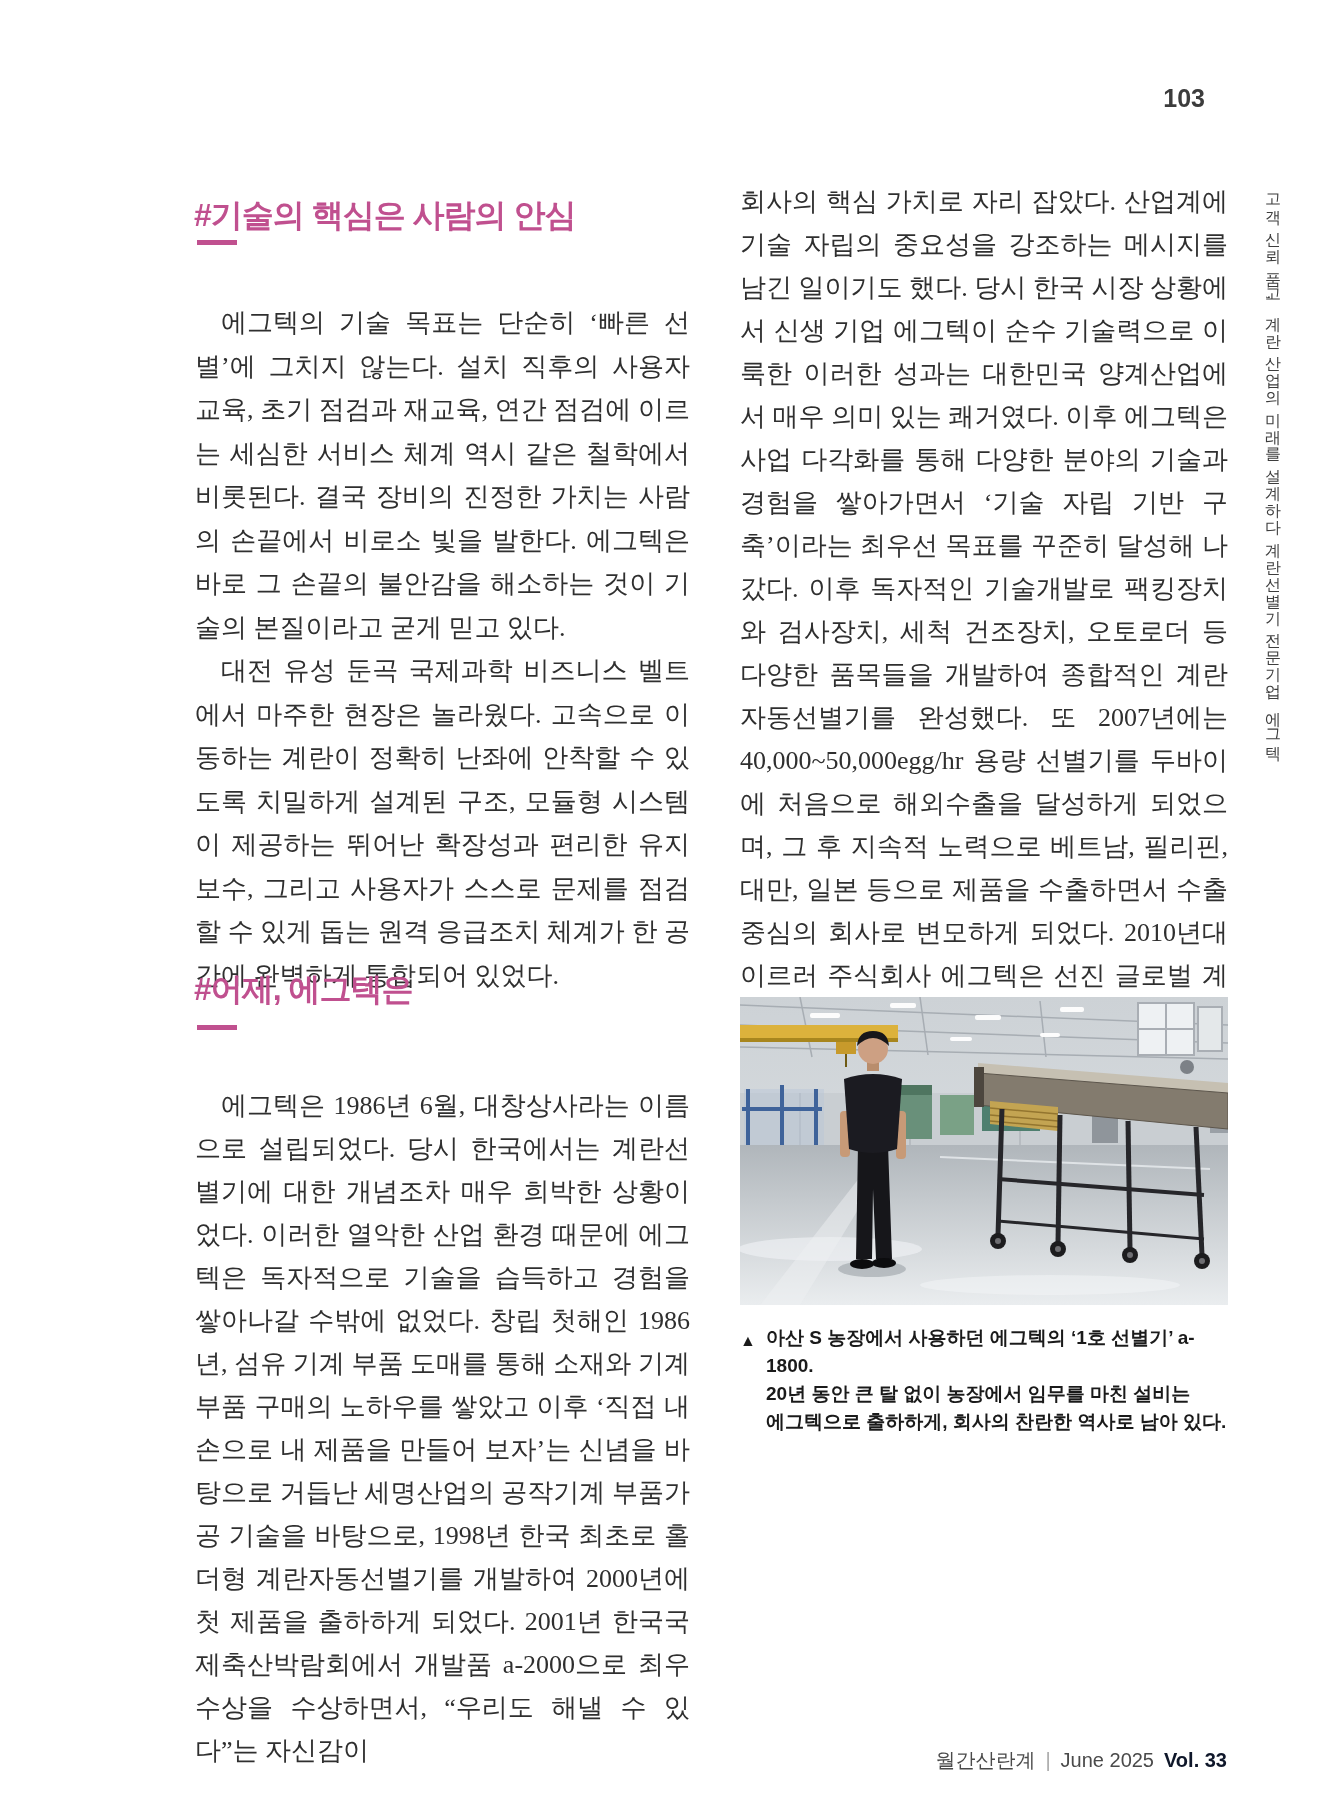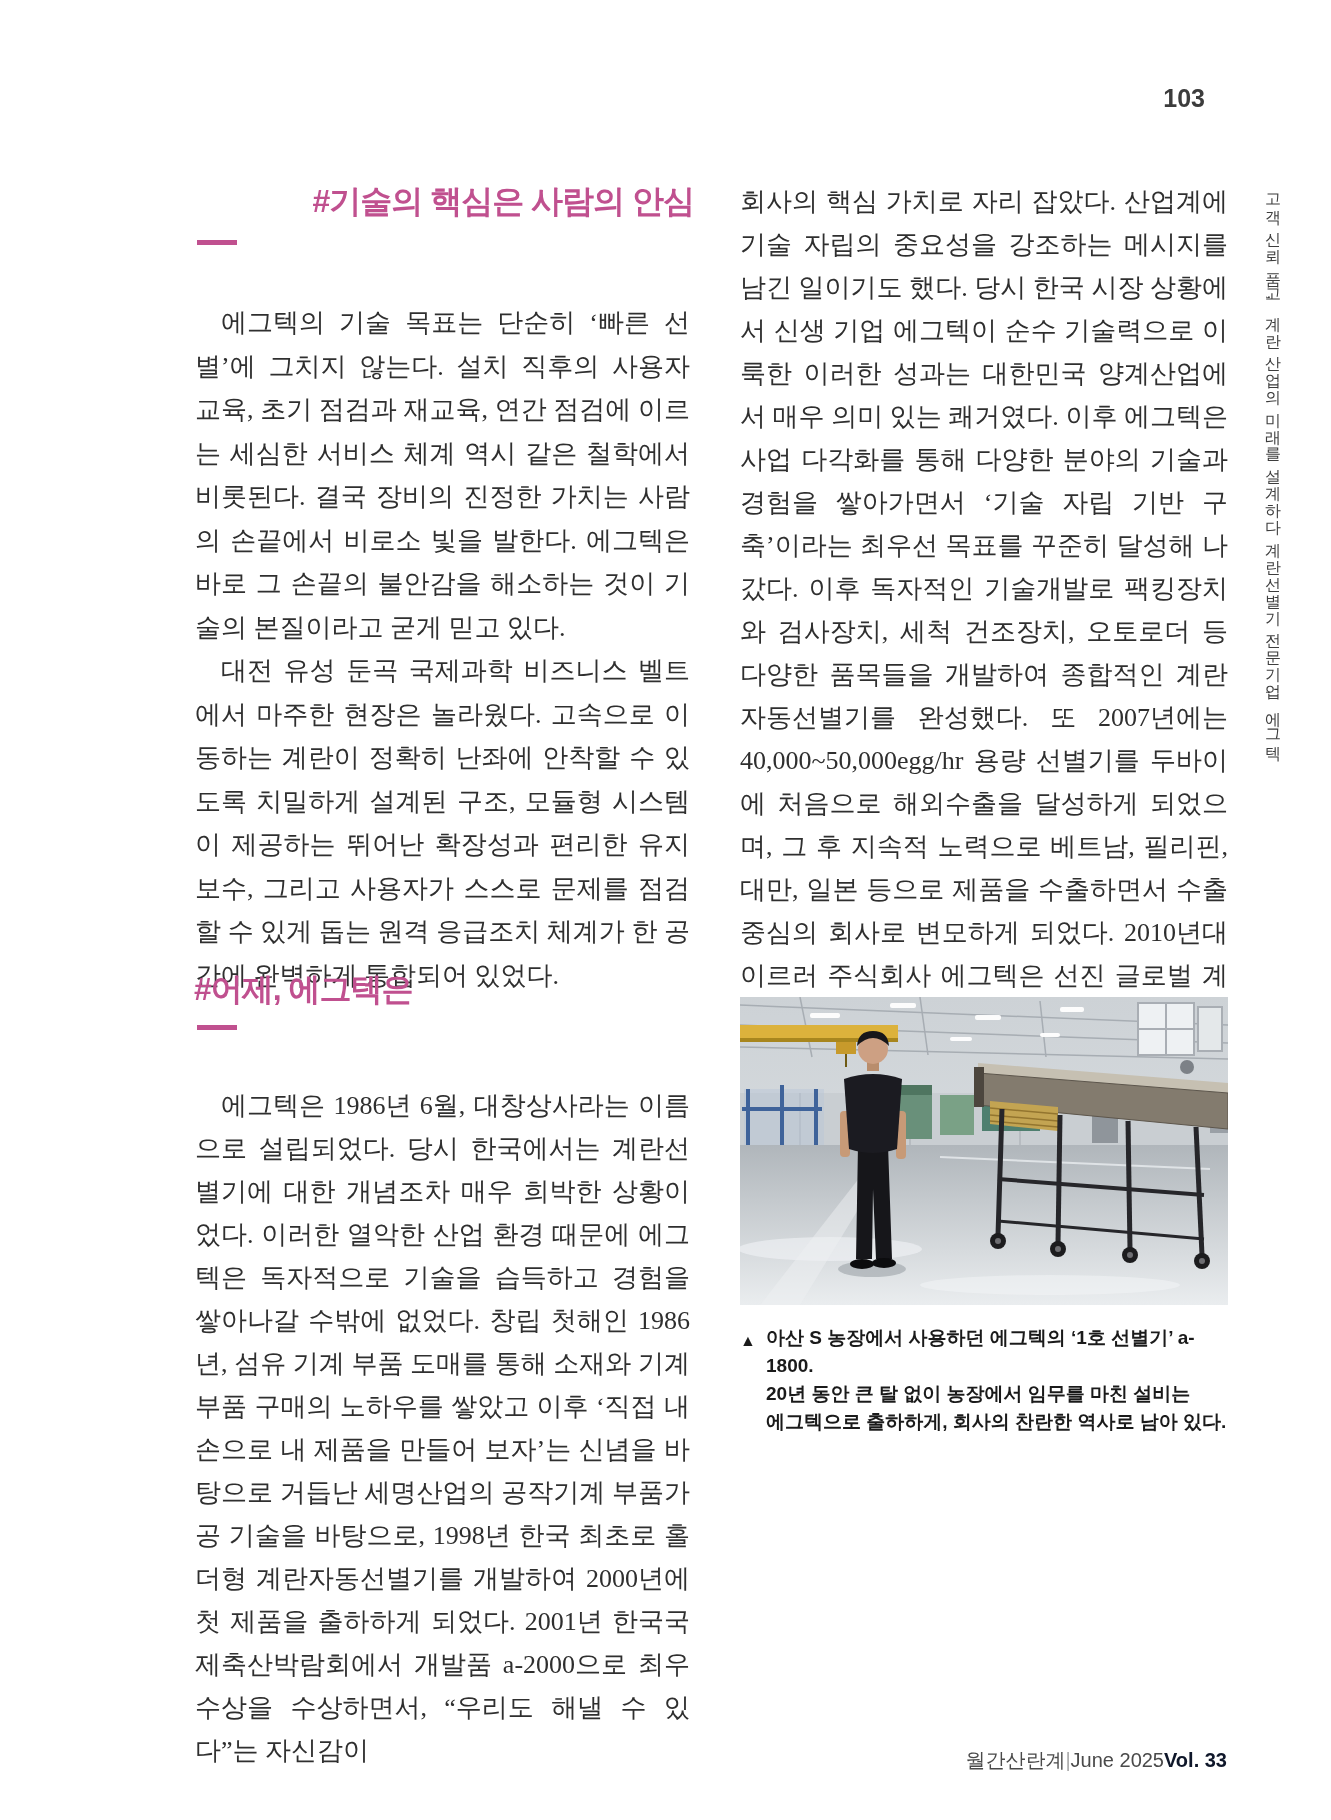--- a/index.html
+++ b/index.html
@@ -9,21 +9,21 @@
   }
   .pagenum{
     position:absolute;top:72px;right:126px;
     font-family:"Liberation Sans", sans-serif;font-weight:700;font-size:25px;color:#3c3c3c;
   }
   .sec-heading{
     position:absolute;left:194px;width:500px;margin:0;
     font-family:"Liberation Sans", sans-serif;font-weight:800;font-size:32px;letter-spacing:-1px;
     color:#c0508f;
   }
-  .h1{top:168px;text-align:right;}
+  .h1{top:182px;}
   .h2{top:956px;}
   .dash{position:absolute;left:197px;width:40px;height:5px;background:#c0508f;}
   .dash1{top:228px;}
   .dash2{top:1013px;}
   .paras{position:absolute;left:195px;width:495px;}
   .paras p{
     margin:0;font-size:26px;line-height:43.5px;text-align:justify;text-indent:26px;color:#2f2f2f;
   }
   .paras12{top:289px;}
   .para3{top:1072px;}
@@ -43,21 +43,21 @@
   .cap-lines{flex:1;}
   .vtext{
     position:absolute;left:1262px;top:170px;height:640px;
     writing-mode:vertical-rl;text-orientation:mixed;
     font-family:"Liberation Sans", sans-serif;font-size:16px;letter-spacing:1px;color:#3d3d3d;
     white-space:nowrap;
   }
   .footer{
     position:absolute;top:1735px;right:104px;
     font-family:"Liberation Sans", sans-serif;font-size:20px;color:#4a4a4a;
-    display:flex;align-items:baseline;
+    display:flex;align-items:baseline;gap:10px;
   }
   .fsep{color:#a9a9a9;font-weight:300;}
   .fvol{font-weight:700;color:#0f172a;}
 </style>
 </head>
 <body>
 
 <div class="page">
 
   <div class="pagenum">103</div>

